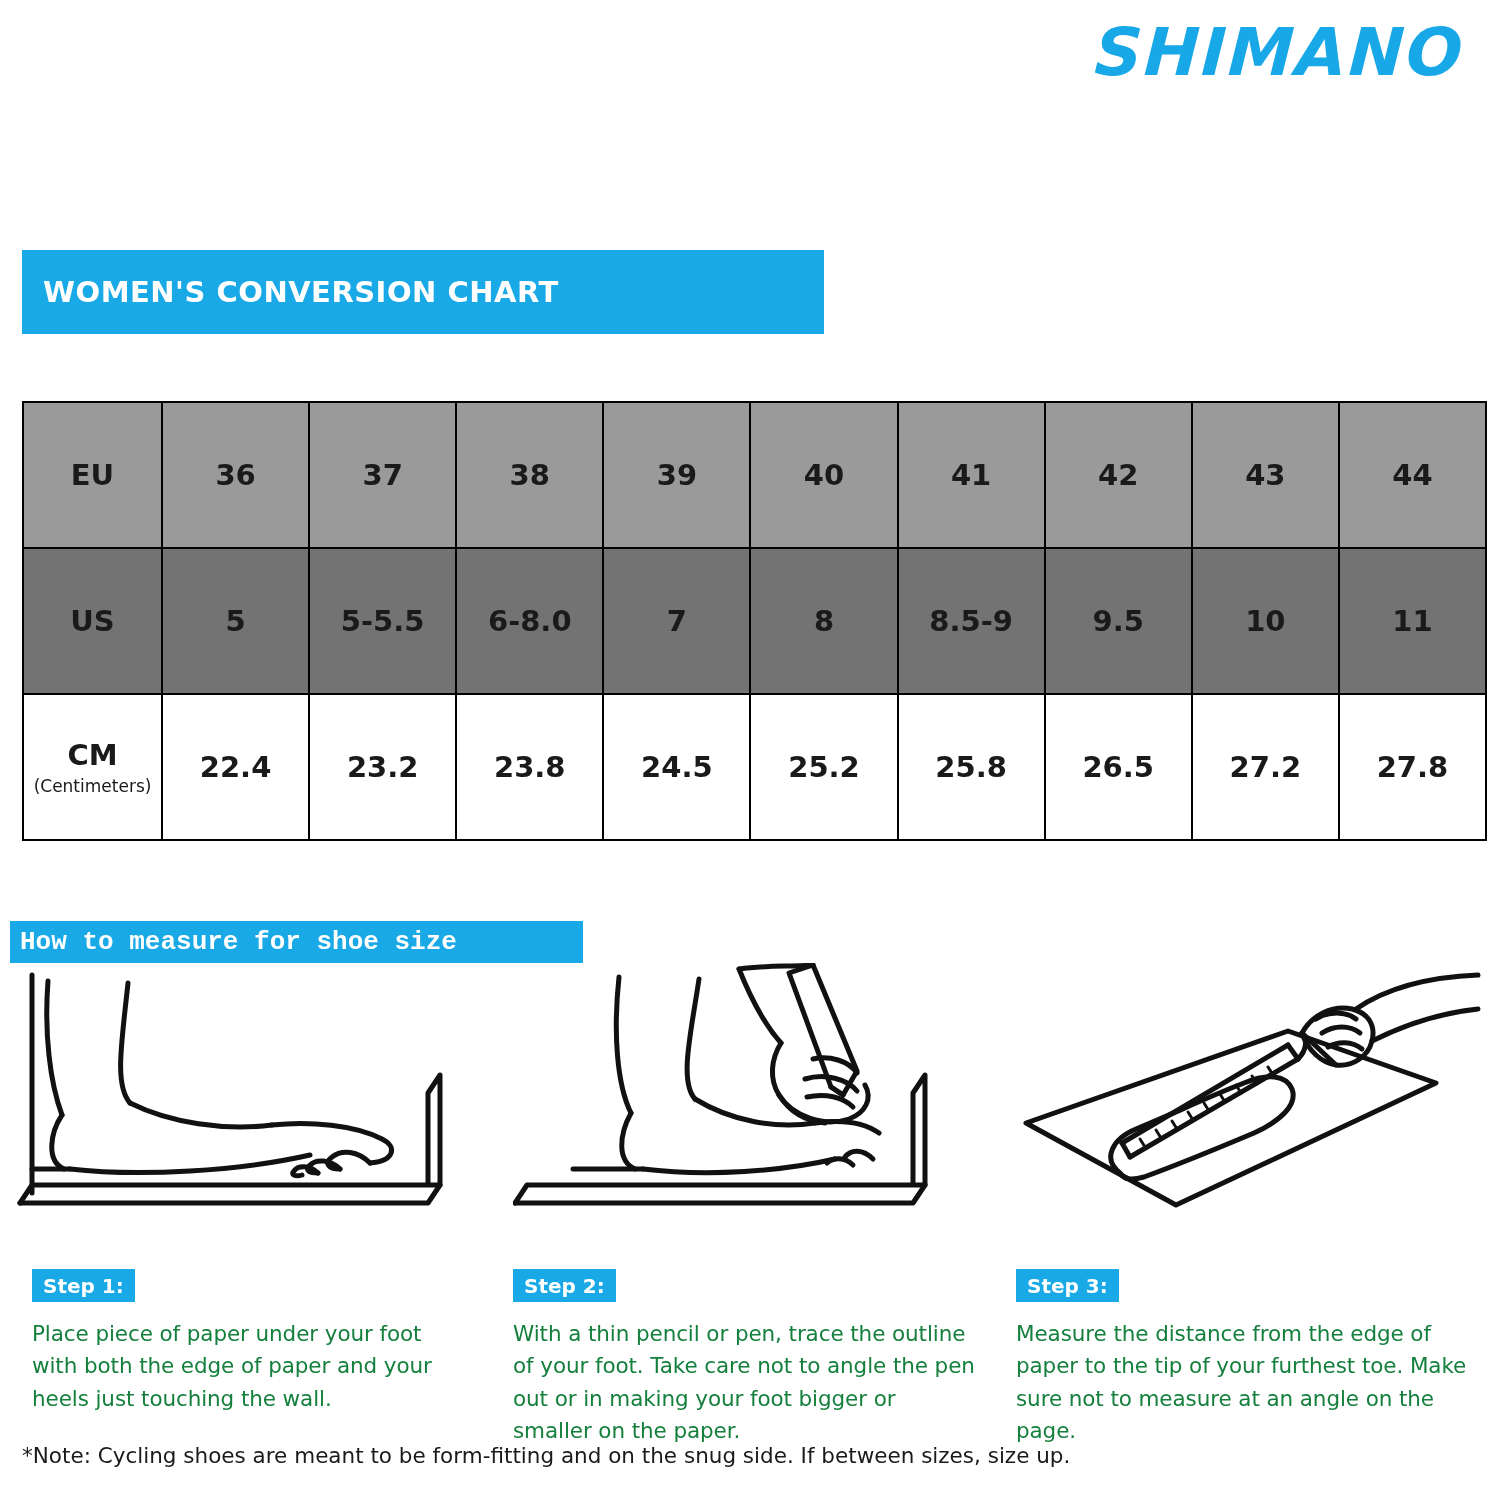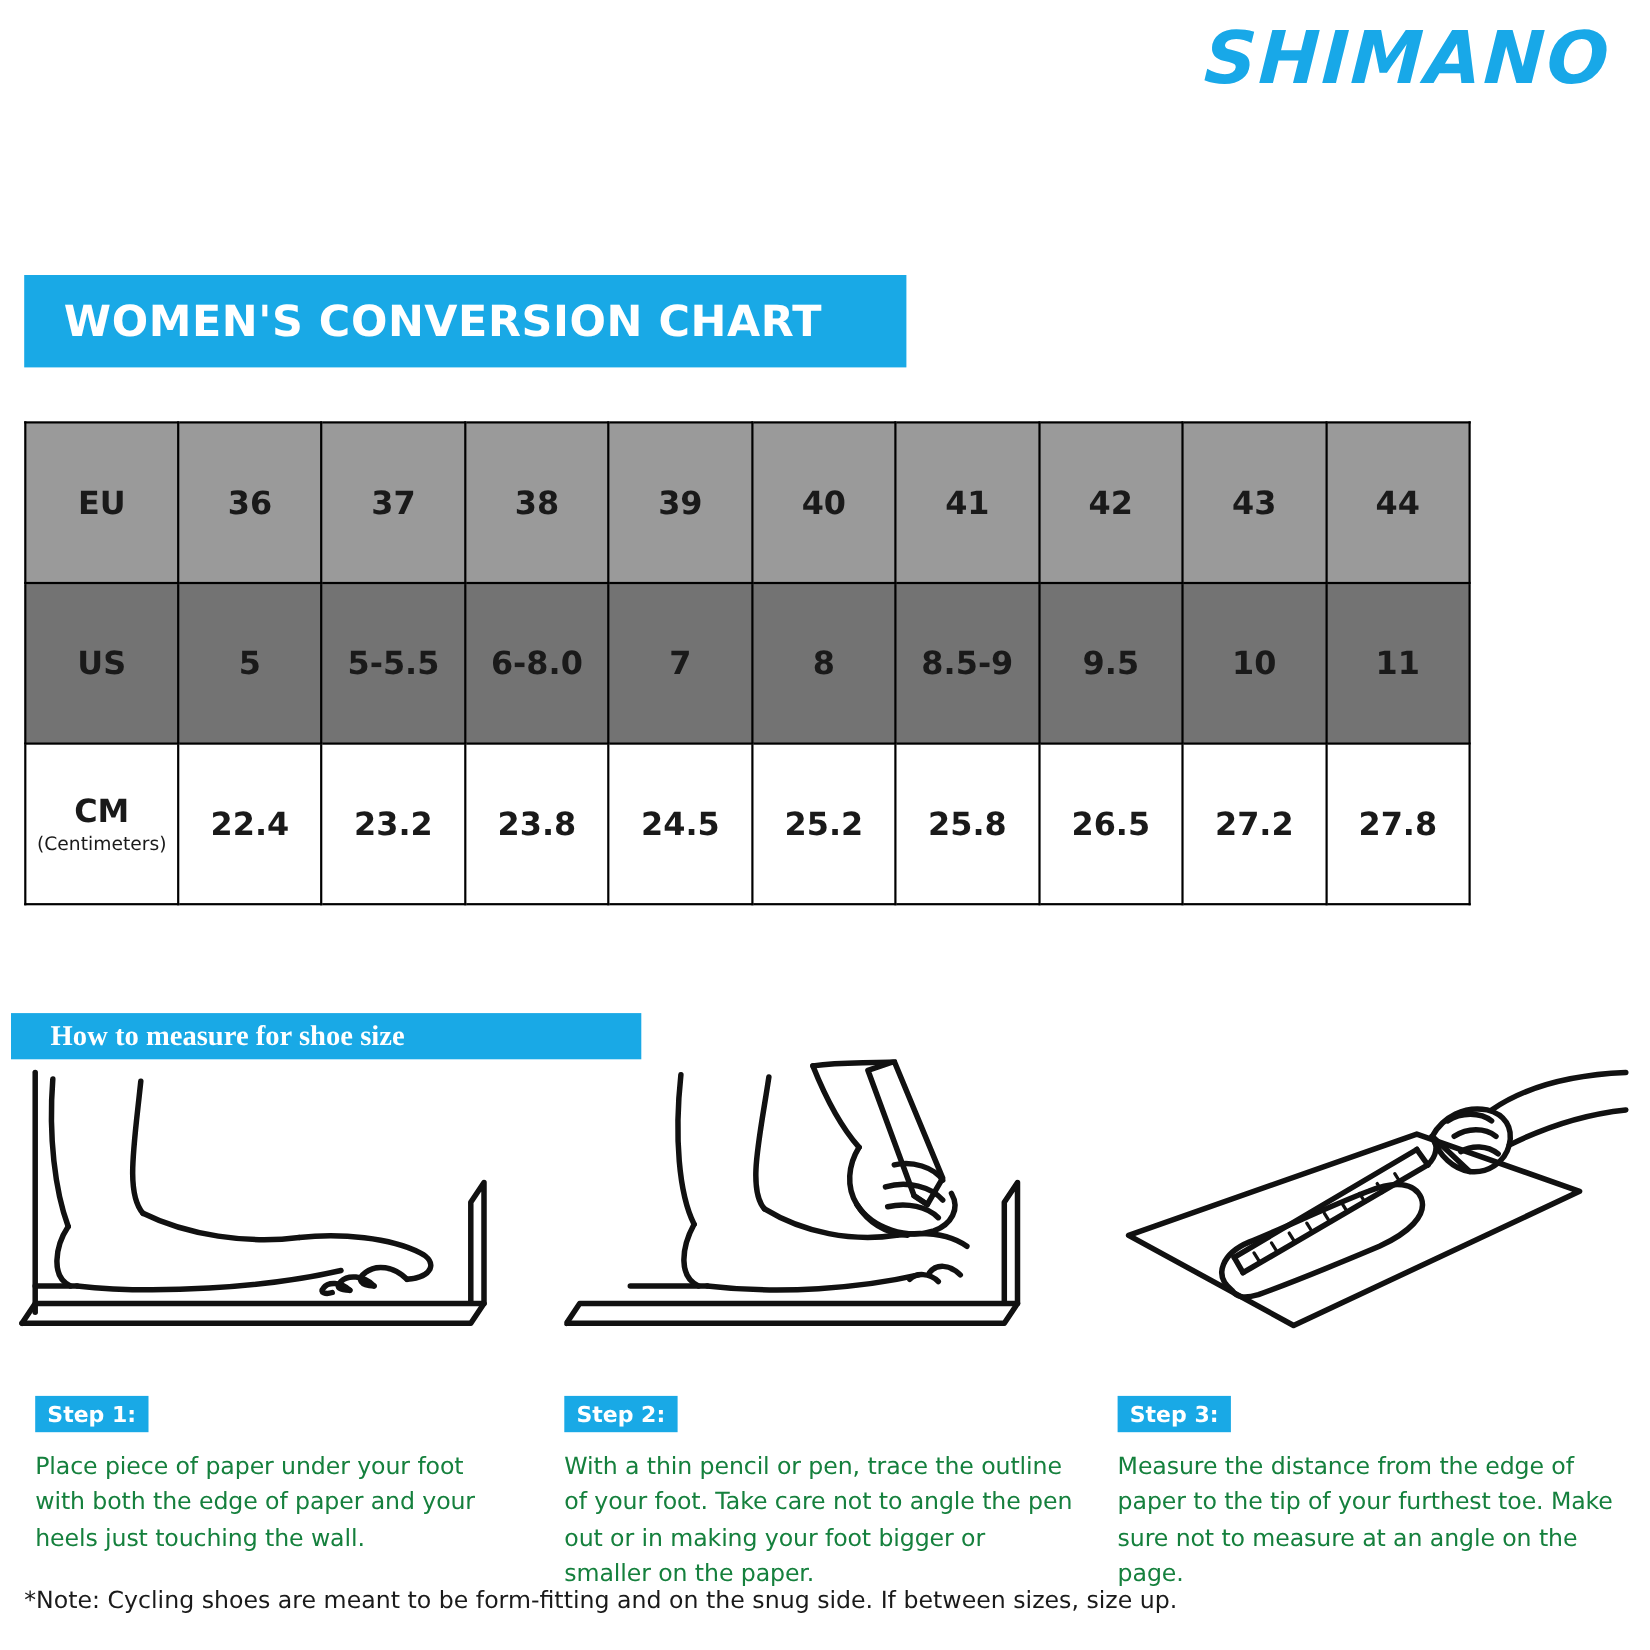--- a/index.html
+++ b/index.html
@@ -36,33 +36,33 @@
     top: 250px;
     left: 22px;
     width: 802px;
     height: 84px;
     background: #19a9e6;
     display: flex;
     align-items: center;
   }
   .title-banner .title-text {
     color: #ffffff;
-    font-size: 39px;
+    font-size: 29px;
     font-weight: bold;
     letter-spacing: 0.5px;
-    padding-left: 36px;
+    padding-left: 21px;
     font-family: "DejaVu Sans", sans-serif;
   }
 
   
   .chart-table {
     position: absolute;
-    top: 383px;
+    top: 401px;
     left: 22px;
-    width: 1315px;
+    width: 1465px;
     border-collapse: collapse;
     table-layout: fixed;
   }
   .chart-table td {
     border: 2px solid #000000;
     text-align: center;
     font-weight: bold;
     font-family: "DejaVu Sans", sans-serif;
   }
   .chart-table tr.row-eu td {
@@ -100,22 +100,22 @@
     width: 573px;
     height: 42px;
     background: #19a9e6;
     display: flex;
     align-items: center;
   }
   .howto-banner .howto-text {
     color: #ffffff;
     font-size: 26px;
     font-weight: bold;
-    padding-left: 36px;
-    font-family: Liberation Serif, serif;
+    padding-left: 10px;
+    font-family: Liberation Mono, monospace;
   }
 
   .steps {
     position: absolute;
     top: 963px;
     left: 10px;
     width: 1470px;
     display: flex;
     gap: 38px;
   }

